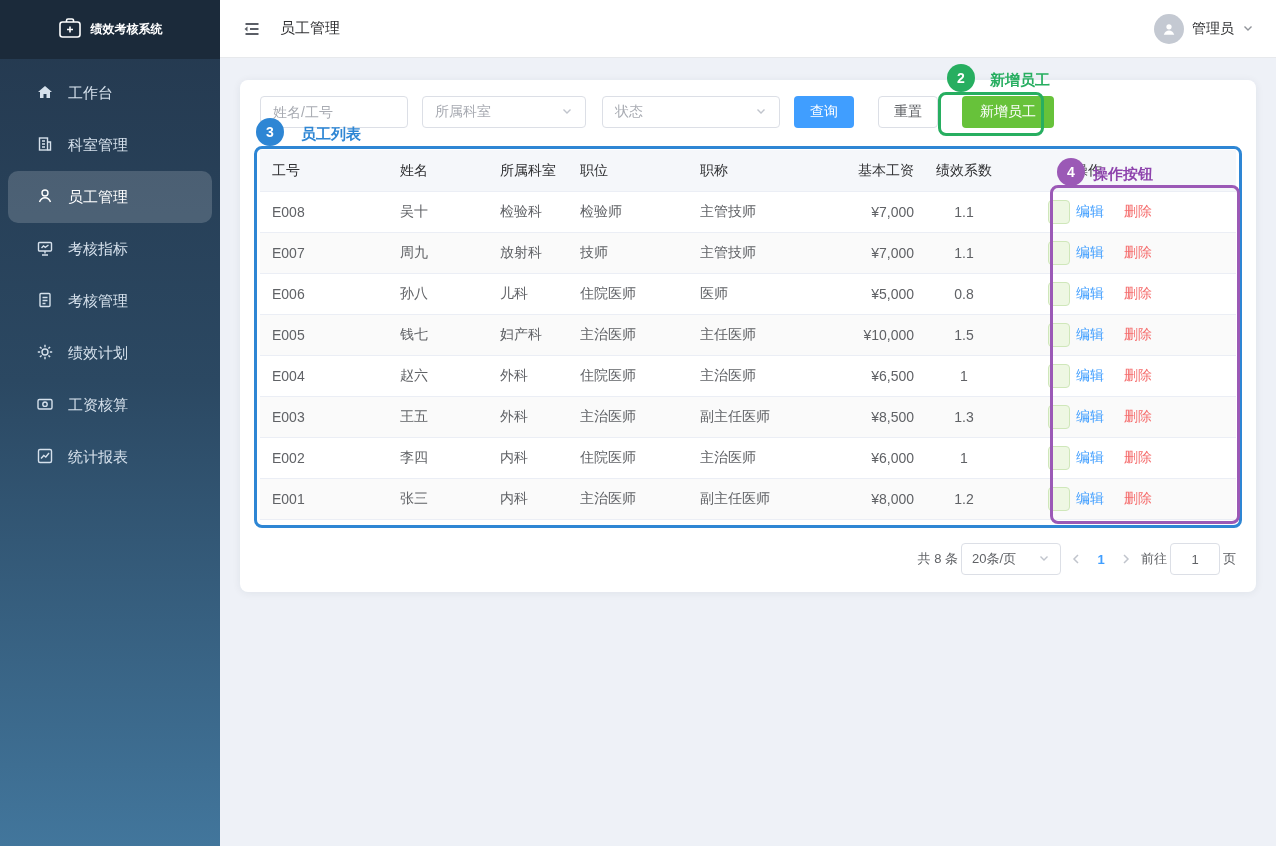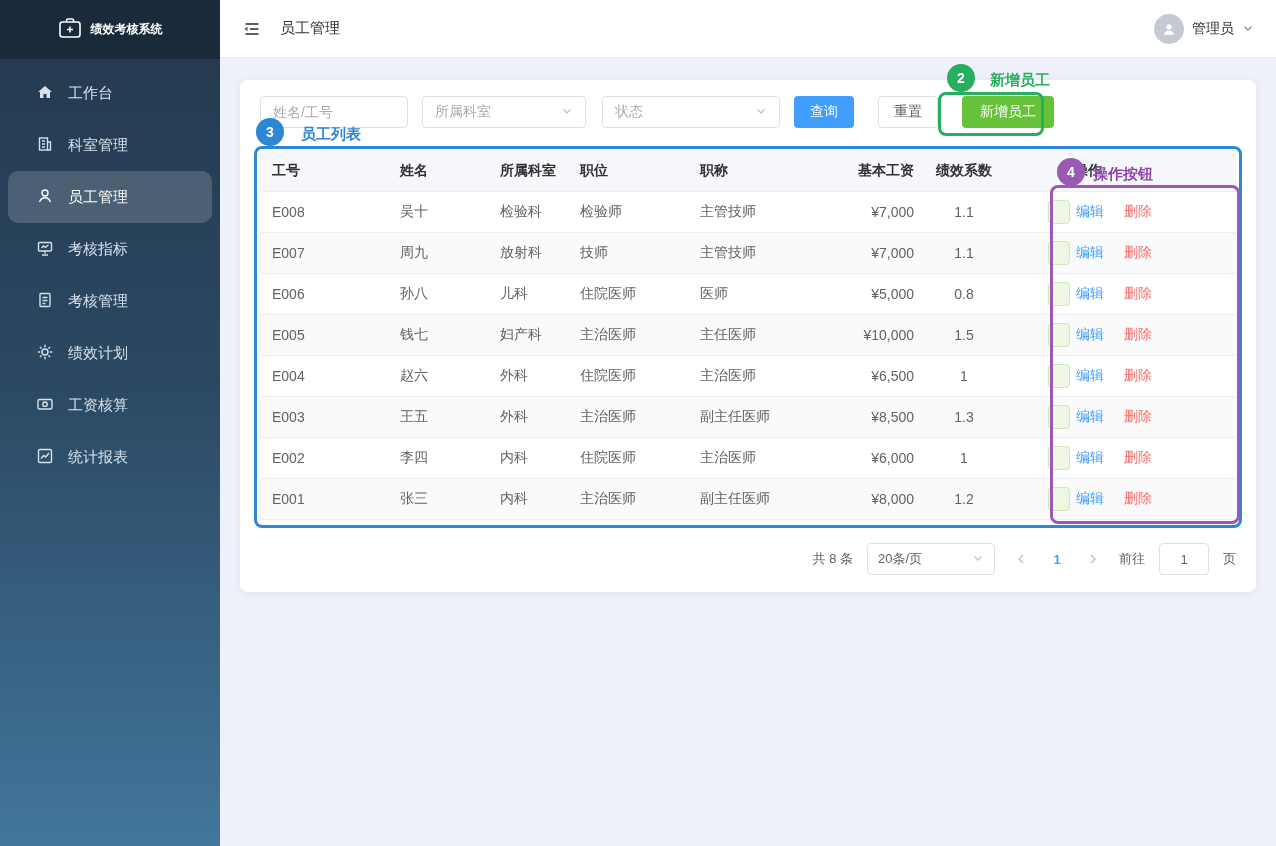--- a/index.html
+++ b/index.html
@@ -43,35 +43,35 @@
   .sel-placeholder { color:#a8abb2; }
   .btn { height:32px; border:none; border-radius:4px; font-size:14px; cursor:pointer;
     display:flex; align-items:center; justify-content:center; }
   .btn-primary { width:60px; background:#409eff; color:#fff; }
   .btn-plain { width:60px; background:#fff; border:1px solid #dcdfe6; color:#606266; margin-left:24px; }
   .btn-success { width:92px; background:#67c23a; color:#fff; margin-left:24px; }
   
   .tbl { margin-top:22px; font-size:14px; color:#606266; }
   .tr { display:grid; grid-template-columns:140px 100px 80px 120px 150px 64px 100px 1fr;
     align-items:center; height:41px; border-bottom:1px solid #ebeef5; background:#fff; }
-  .tr.head { height:42px; background:#f5f7fa; color:#303133; font-weight:bold; }
+  .tr.head { height:42px; background:#f5f7fa; color:#303133; font-weight:normal; }
   .tr.stripe { background:#fafafa; }
   .td:first-child { padding-left:12px; }
   .td.money { text-align:right; }
   .td.coef { text-align:center; }
   .td.ops { display:flex; align-items:center; padding-left:34px; }
   .head .td.ops { padding-left:60px; display:block; }
   .tag-sliver { width:22px; height:24px; background:#eef7e3; border:1px solid #cfe7ba;
     border-radius:4px; margin-right:6px; }
   .link-edit { color:#409eff; cursor:pointer; margin-right:20px; }
   .link-del { color:#f56c6c; cursor:pointer; }
   
   .pagination { display:flex; align-items:center; justify-content:flex-end;
-    margin-top:23px; gap:14px; color:#606266; font-size:13px; }
-  .psize { width:128px; height:32px; border:1px solid #dcdfe6; border-radius:4px;
+    margin-top:23px; gap:3px; color:#606266; font-size:13px; }
+  .psize { width:100px; height:32px; border:1px solid #dcdfe6; border-radius:4px;
     display:flex; align-items:center; justify-content:space-between; padding:0 10px; cursor:pointer; }
   .page-arrow { width:24px; height:32px; display:flex; align-items:center; justify-content:center; cursor:pointer; }
   .pnum { color:#409eff; font-weight:bold; width:20px; text-align:center; cursor:pointer; }
   .goto-input { width:50px; height:32px; border:1px solid #dcdfe6; border-radius:4px;
     text-align:center; color:#606266; font-size:13px; }
   
   .ann { position:absolute; pointer-events:none; z-index:40; }
   .ann-rect { border-radius:8px; }
   #rect-add   { left:938px; top:92px;  width:106px; height:44px; border:3px solid #27ae60; }
   #rect-table { left:254px; top:146px; width:988px; height:382px; border:3px solid #2e86d4; }

